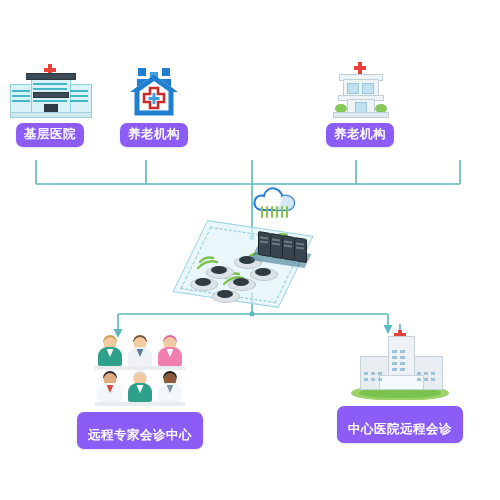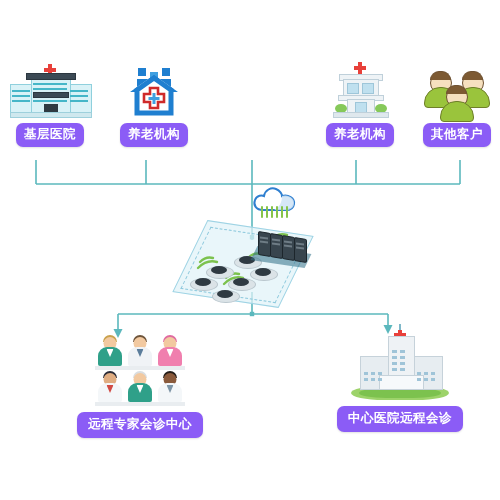--- a/index.html
+++ b/index.html
@@ -25,21 +25,21 @@
     color:#ffffff;
     border-radius:7px;
     font-weight:bold;
     letter-spacing:.5px;
     text-align:center;
     white-space:nowrap;
     box-shadow:0 1px 2px rgba(0,0,0,.12);
     line-height:1;
   }
   .pill.top{font-size:12.5px;padding:5px 8px 6px 8px;}
-  .pill.bottom{font-size:12.5px;padding:6px 11px 7px 11px;}
+  .pill.bottom{font-size:12.5px;padding:17px 11px 7px 11px;}
   .pill.cloudname{font-size:14px;padding:7px 14px 8px 14px;border-radius:8px;}
 
   
   #n-primary-hospital{left:2px;  top:60px; width:96px;}
   #n-community{      left:106px;top:60px; width:96px;}
   #n-eldercare{      left:210px;top:60px; width:96px;}
   #n-checkup{        left:312px;top:60px; width:96px;}
   #n-other{          left:414px;top:60px; width:86px;}
 
   .top-icon{height:58px;width:100%;position:relative;}
@@ -217,44 +217,20 @@
         <div class="bush" style="left:6px;top:42px;"></div>
         <div class="bush" style="left:46px;top:42px;"></div>
         <div class="lvl" style="left:4px;top:50px;width:54px;height:4px;background:#dfe8ed;"></div>
       </div>
     </div>
     <div class="top-label-wrap">
       <div class="pill top">养老机构</div>
     </div>
   </div>
 
-  <div class="node" id="n-other">
-    <div class="icon-box top-icon">
-      <div class="t-people">
-        <div class="p" style="left:4px;top:4px;">
-            <div class="ph"></div>
-            <div class="phair"></div>
-            <div class="pb"></div>
-          </div>
-        <div class="p" style="left:36px;top:4px;">
-            <div class="ph"></div>
-            <div class="phair"></div>
-            <div class="pb"></div>
-          </div>
-        <div class="p" style="left:20px;top:18px;">
-            <div class="ph"></div>
-            <div class="phair"></div>
-            <div class="pb"></div>
-          </div>
-      </div>
-    </div>
-    <div class="top-label-wrap">
-      <div class="pill top">其他客户</div>
-    </div>
-  </div>
 
   <div id="cloud-icon">
     <div class="cloudwrap">
       <svg width="46" height="26" viewBox="0 0 46 26">
         <path d="M11,24 C4,24 1,19 3,14 C5,9 10,9 12,10 C13,4 19,1 24,3 C28,4.5 30,8 30,10 C36,8 43,12 42,18 C41.4,22 38,24 34,24 Z" fill="#ffffff" stroke="#2f7fd0" stroke-width="2"></path>
         <path d="M30,10 C36,8 43,12 42,18 C41.4,22 38,24 34,24 L22,24 C28,21 30,16 30,10 Z" fill="#cfe3f4" opacity=".85"></path>
       </svg>
       <div class="rain">
         <i style="left:0px;"></i>
           <i style="left:5px;"></i>

